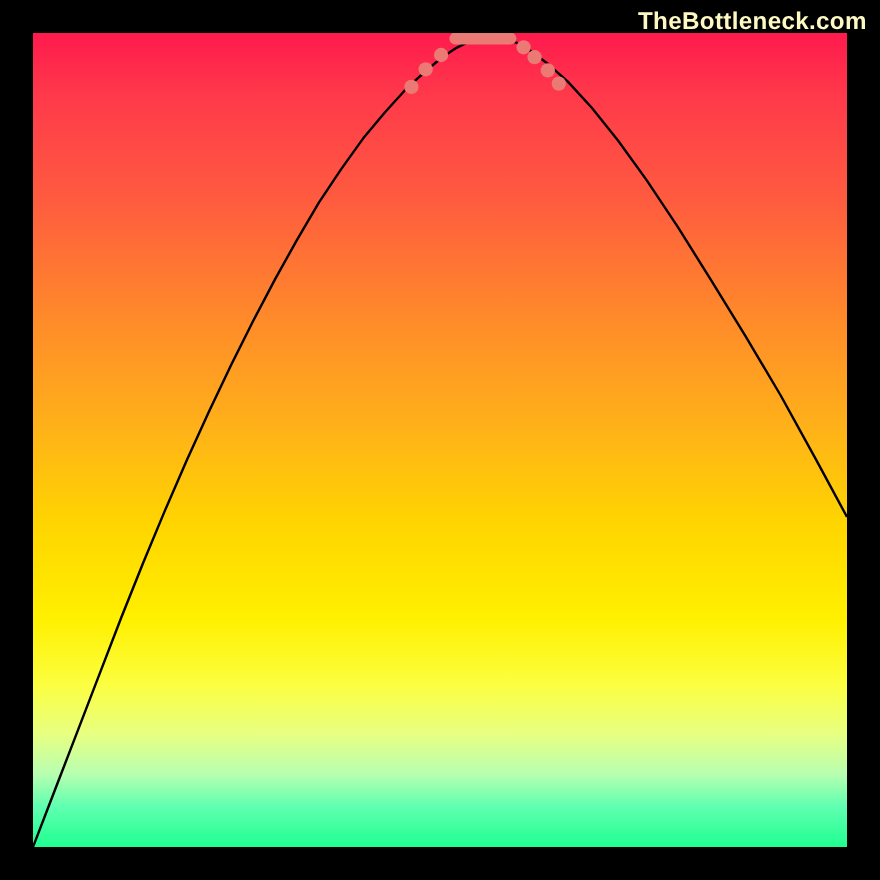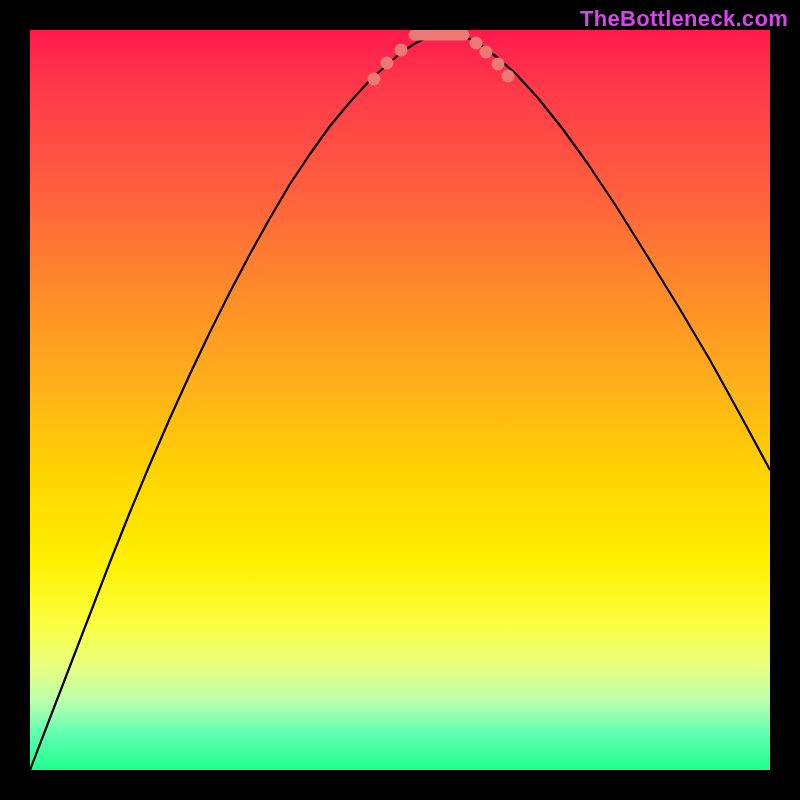--- a/index.html
+++ b/index.html
@@ -40,21 +40,21 @@
       #20ff90 100%
     );
   }
   .wm {
     position: absolute;
     top: 6px;
     right: 12px;
     font-family: Arial, Helvetica, sans-serif;
     font-size: 22px;
     font-weight: 600;
-    color: #d946ef;
+    color: #fef9c3;
     letter-spacing: 0.3px;
     pointer-events: none;
   }
   svg.curve {
     position: absolute;
     left: 30px;
     top: 30px;
     width: 740px;
     height: 740px;
     pointer-events: none;

